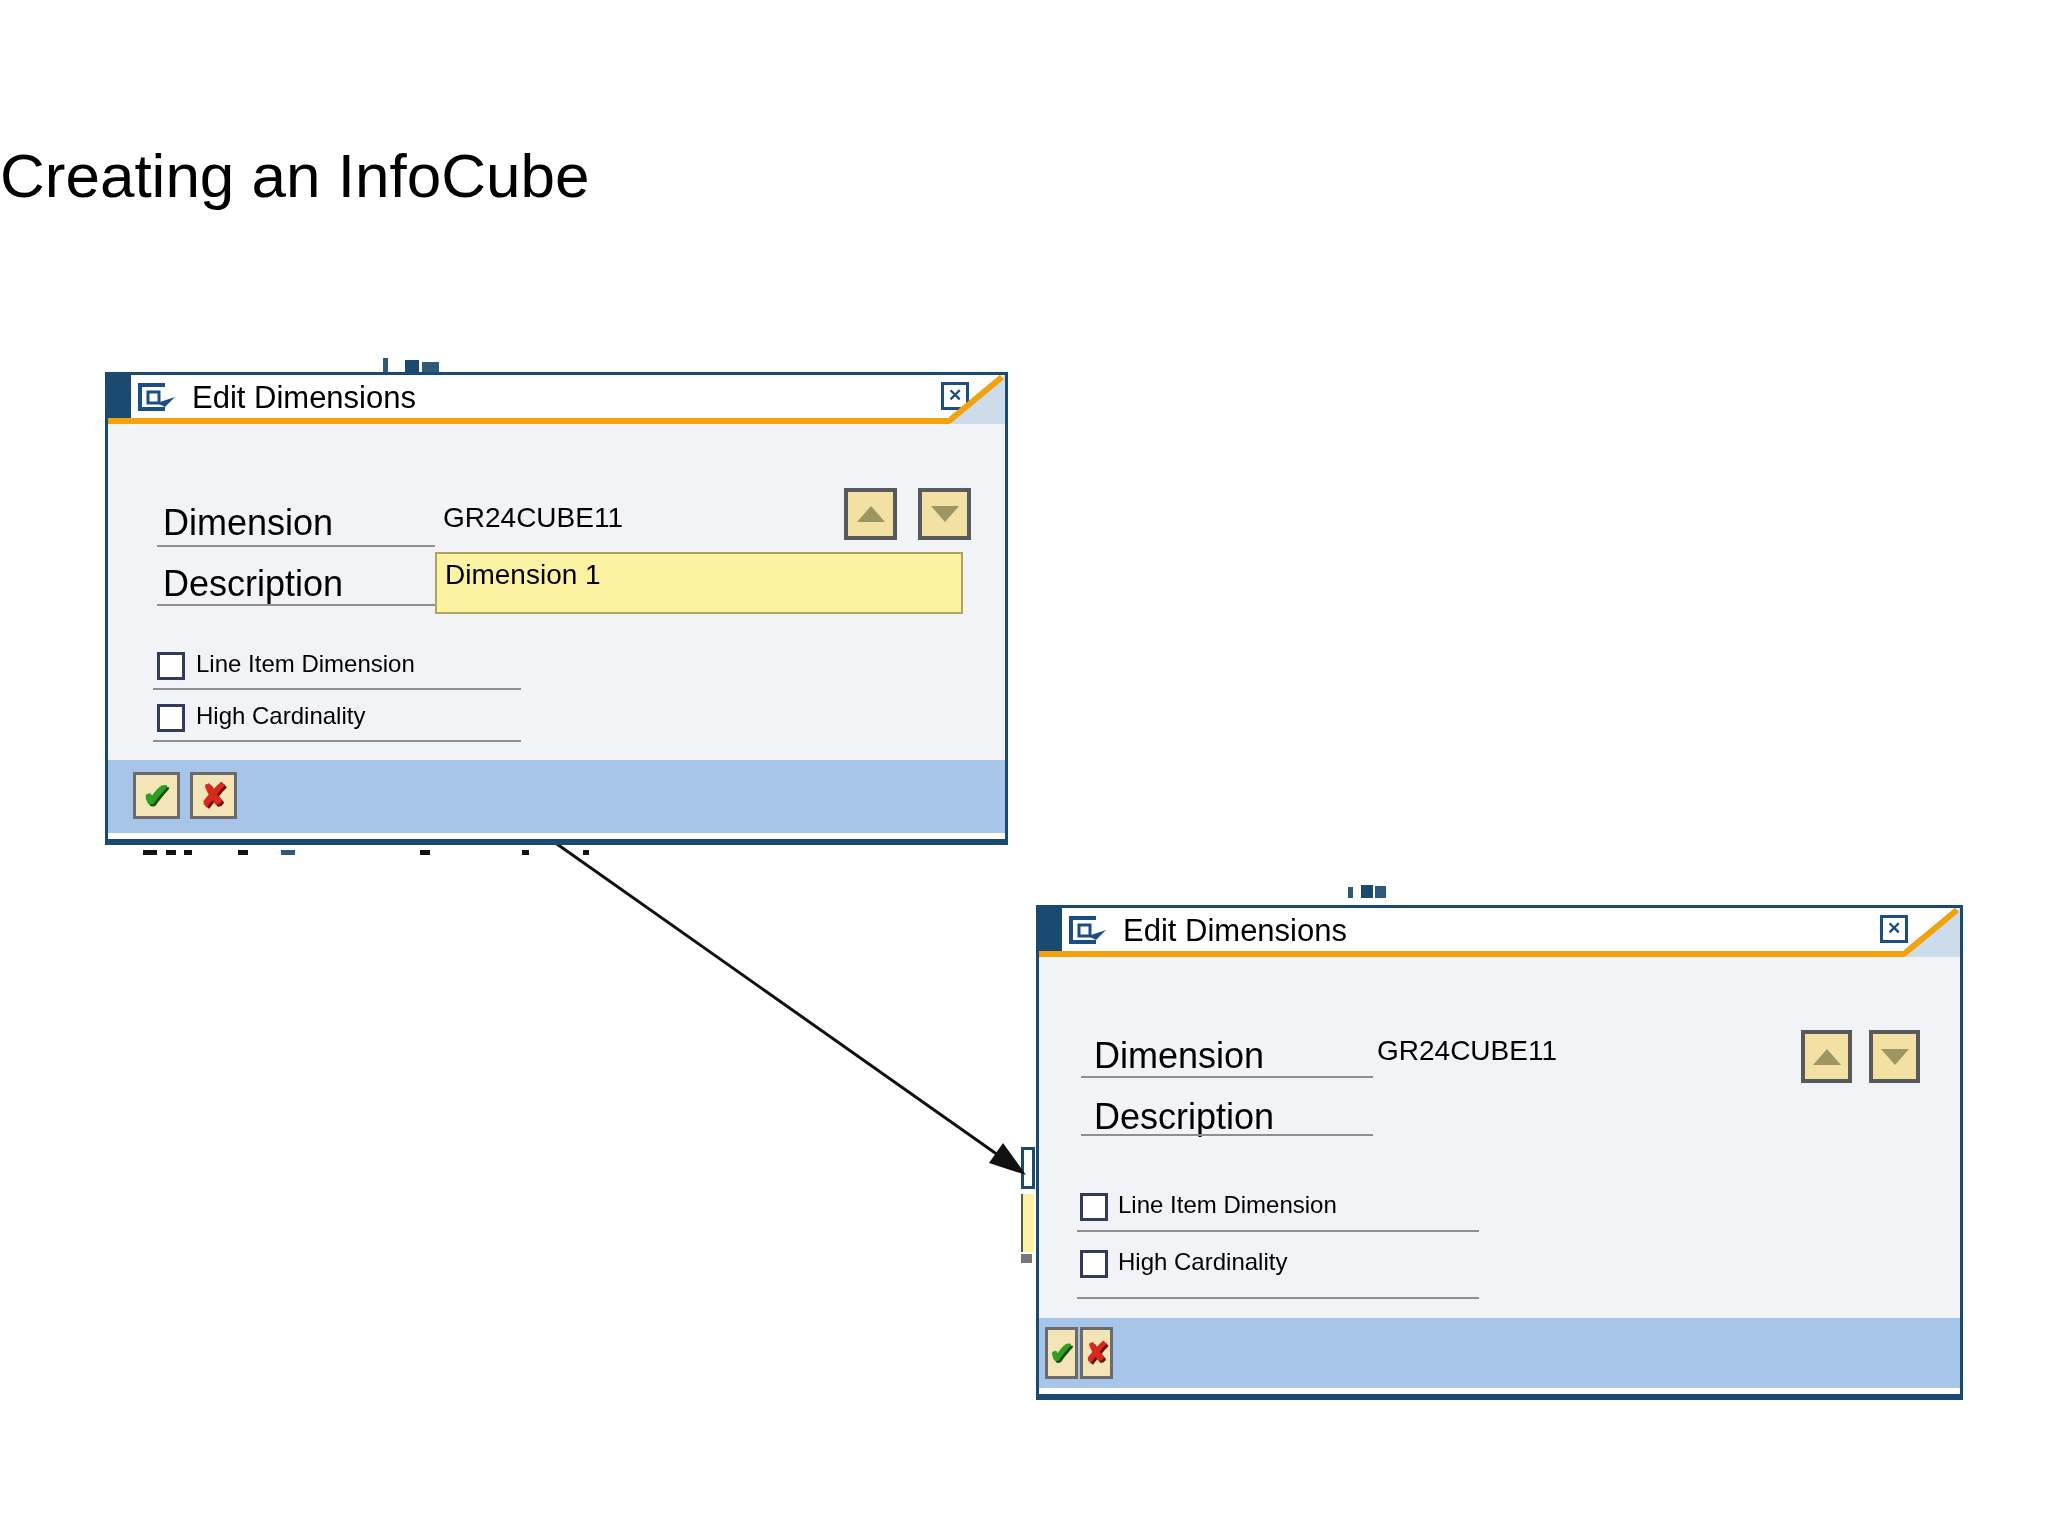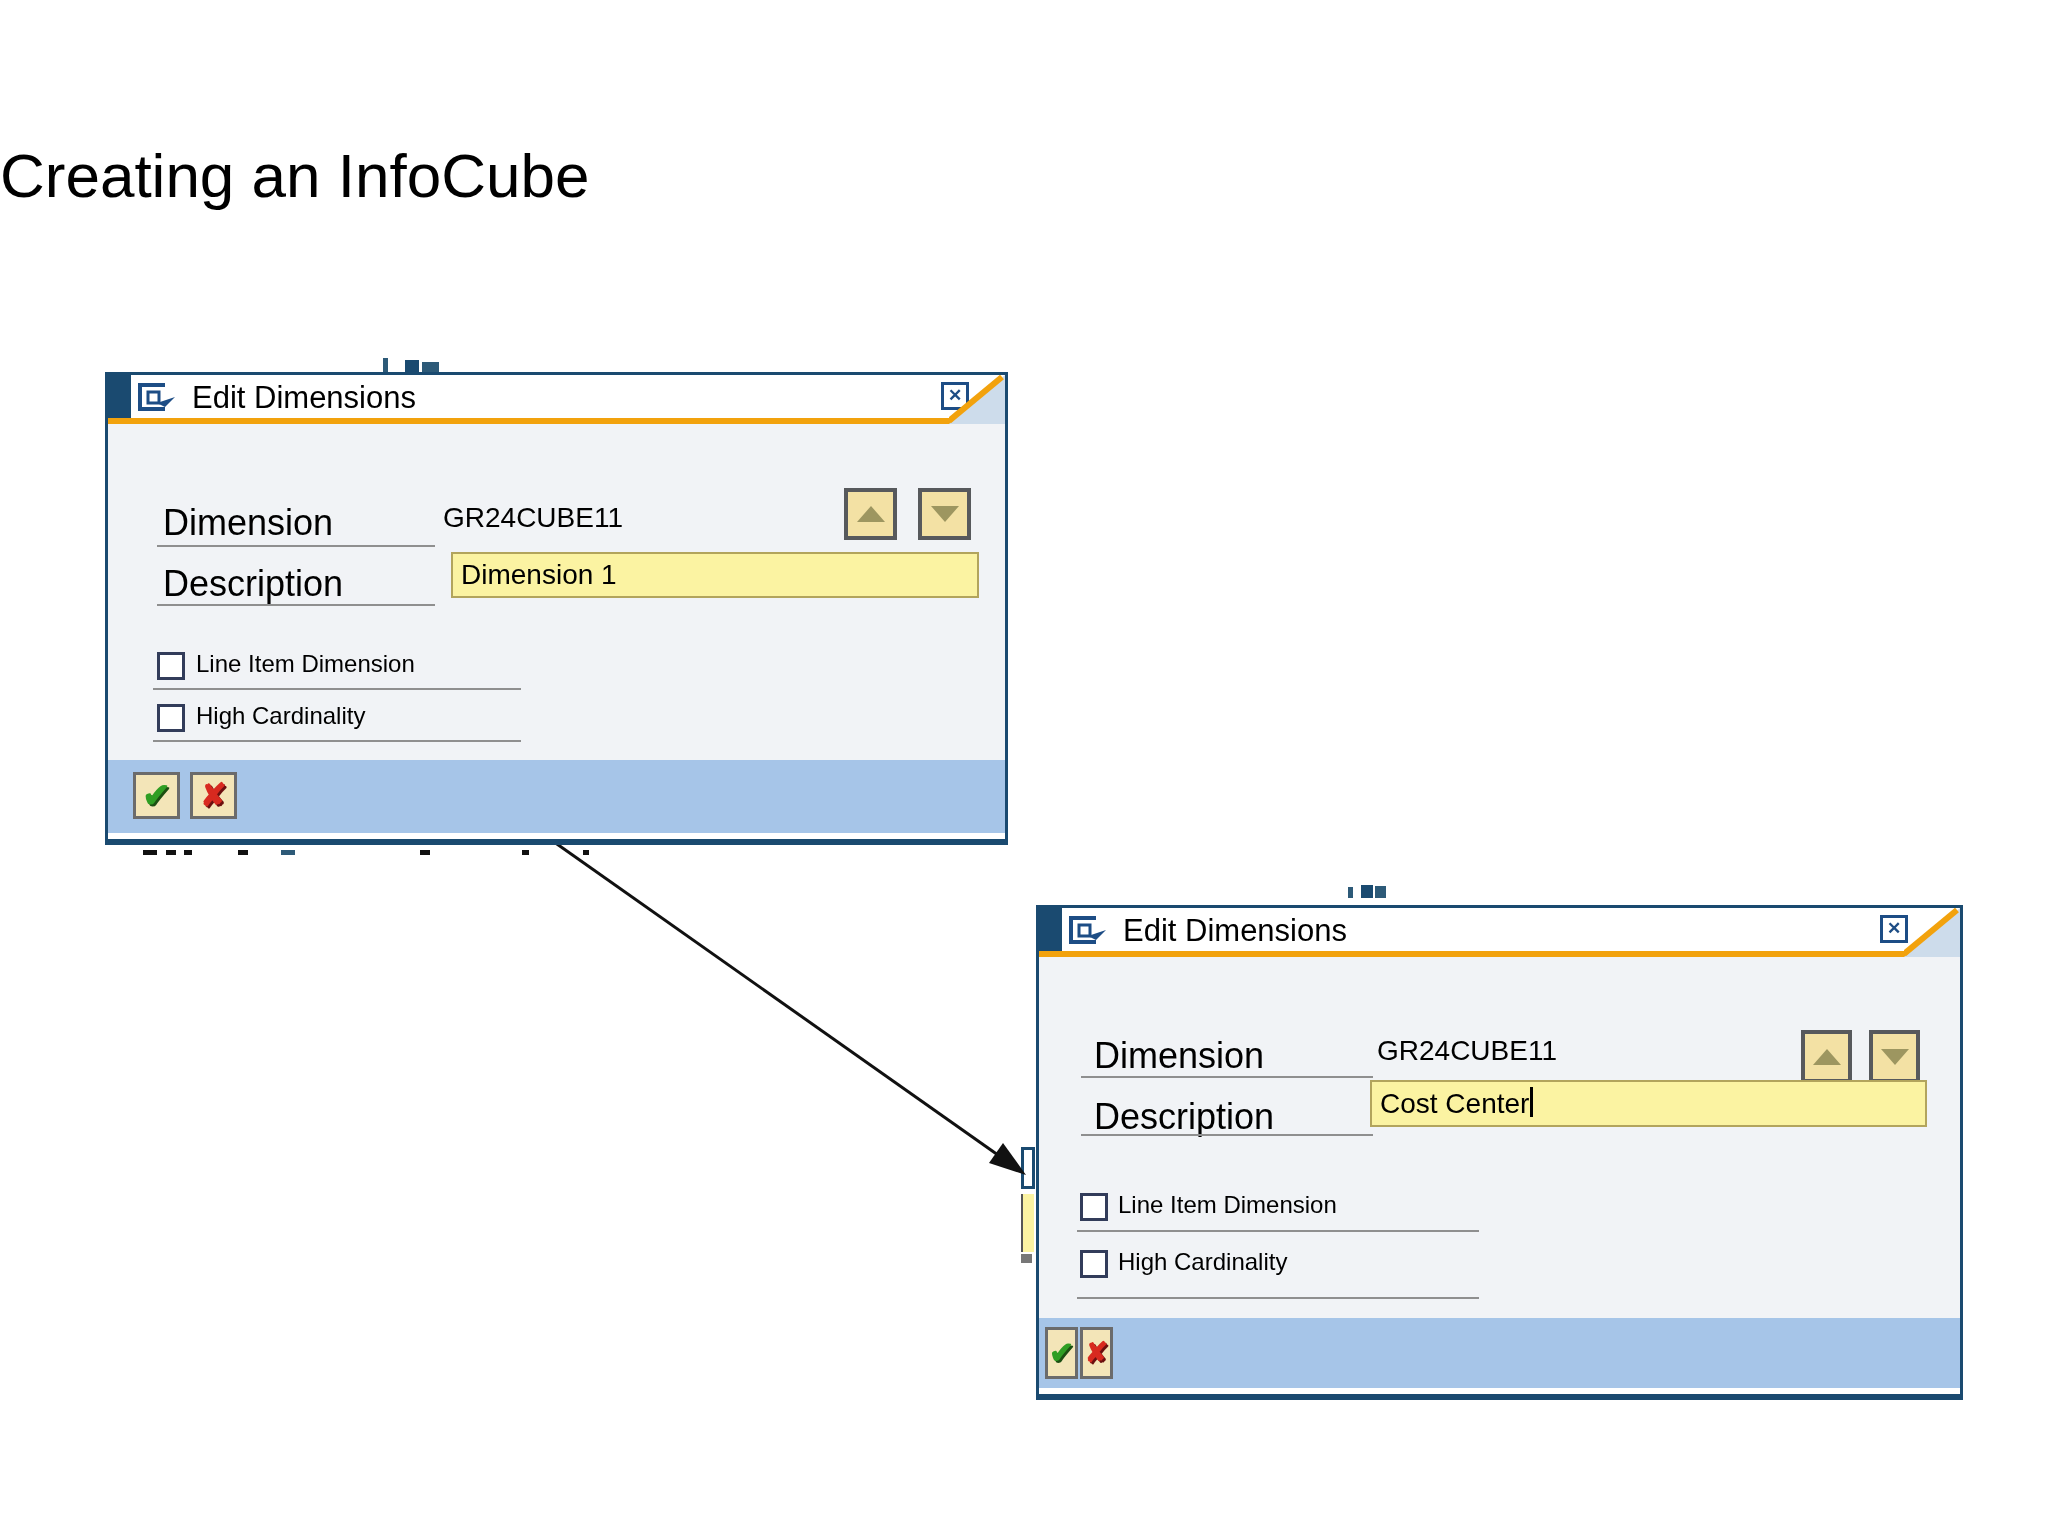--- a/index.html
+++ b/index.html
@@ -107,21 +107,21 @@
     <div class="u-line" style="left:49px;top:170px;width:278px;"></div>
 
     <div class="spin" style="left:736px;top:113px;width:53px;height:52px;">
       <span class="tri tri-up"></span>
     </div>
     <div class="spin" style="left:810px;top:113px;width:53px;height:52px;">
       <span class="tri tri-down"></span>
     </div>
 
     <div class="fld-label" style="left:55px;top:188px;">Description</div>
-    <div class="yellow-field" style="left:327px;top:177px;width:528px;height:46px;margin-left:16px;">
+    <div class="yellow-field" style="left:327px;top:177px;width:528px;height:62px;">
       <span>Dimension 1</span>
     </div>
     <div class="u-line" style="left:49px;top:229px;width:278px;"></div>
 
     <div class="cb-box" style="left:49px;top:277px;"></div>
     <div class="cb-label" style="left:88px;top:275px;">Line Item Dimension</div>
     <div class="u-line" style="left:45px;top:313px;width:368px;"></div>
 
     <div class="cb-box" style="left:49px;top:329px;"></div>
     <div class="cb-label" style="left:88px;top:327px;">High Cardinality</div>
@@ -158,23 +158,20 @@
     <div class="u-line" style="left:42px;top:168px;width:292px;"></div>
 
     <div class="spin" style="left:762px;top:122px;width:51px;height:53px;">
       <span class="tri tri-up"></span>
     </div>
     <div class="spin" style="left:830px;top:122px;width:51px;height:53px;">
       <span class="tri tri-down"></span>
     </div>
 
     <div class="fld-label" style="left:55px;top:188px;">Description</div>
-    <div class="yellow-field" style="left:331px;top:172px;width:557px;height:47px;">
-      <span>Cost Center</span><span class="cursor-bar"></span>
-    </div>
     <div class="u-line" style="left:42px;top:226px;width:292px;"></div>
 
     <div class="cb-box" style="left:41px;top:285px;"></div>
     <div class="cb-label" style="left:79px;top:283px;">Line Item Dimension</div>
     <div class="u-line" style="left:38px;top:322px;width:402px;"></div>
 
     <div class="cb-box" style="left:41px;top:342px;"></div>
     <div class="cb-label" style="left:79px;top:340px;">High Cardinality</div>
     <div class="u-line" style="left:38px;top:389px;width:402px;"></div>
 

